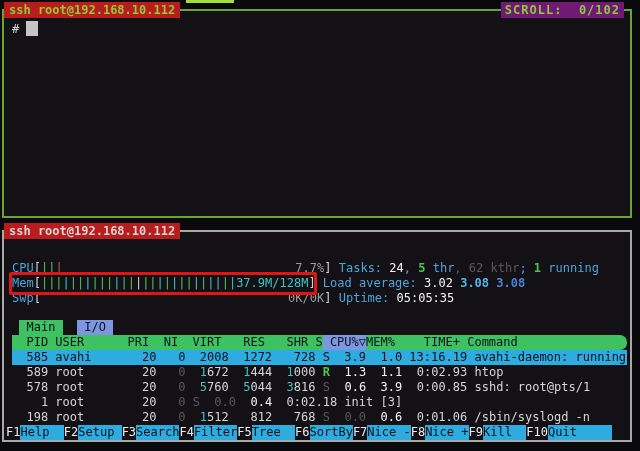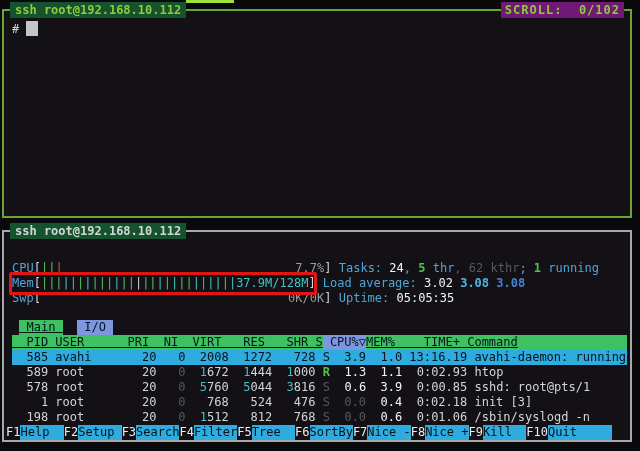--- a/index.html
+++ b/index.html
@@ -1,21 +1,21 @@
 <!DOCTYPE html>
 <html style="--focus-border: #6da332; --focus-text: #8fcb3a; --inactive-border: #a8a8a8; --inactive-text: #d6d6d6; --header-green: #3ec161; --sort-blue: #7e96e0; --selected-cyan: #2facdf; --fkey-cyan: #2facdf; --label-cyan: #4da6d9; --value-teal: #3fc4c4; --bar-green: #4ec457; --bar-red: #cf5560; --text-white: #d4d4d4; --text-dim: #585858; --annotation-red: #e01616; --cursor-gray: #c6c6c6;"><head>
 <meta charset="utf-8">
 <style>
   html,body{margin:0;padding:0;}
   body{width:640px;height:451px;background:#0a090c;position:relative;overflow:hidden;
        font-family:"DejaVu Sans Mono",monospace;}
   .pane{position:absolute;background:#131116;box-sizing:border-box;}
   #pane-top{left:2px;top:9px;width:630px;height:209px;border:2px solid var(--focus-border,#6da332);}
   #pane-bottom{left:2px;top:230px;width:630px;height:212px;border:2px solid var(--inactive-border,#a8a8a8);}
-  .pane-title{position:absolute;top:-9px;left:6px;padding:0 5px;background:#14532d;
+  .pane-title{position:absolute;top:-9px;left:0;padding:0 5px;background:#b91c1c;
               font:bold 12px/16px "DejaVu Sans Mono",monospace;white-space:pre;}
   #pane-top .pane-title{color:var(--focus-text,#8fcb3a);}
   #pane-bottom .pane-title{color:var(--inactive-text,#d6d6d6);}
   .scroll-ind{position:absolute;top:-9px;right:6px;padding:0 4px;background:#701a75;
               font:bold 12px/16px "DejaVu Sans Mono",monospace;color:var(--focus-text,#8fcb3a);
               letter-spacing:1px;white-space:pre;}
   #prompt-line{position:absolute;left:8px;top:11px;font:12px/15px "DejaVu Sans Mono",monospace;color:#d4d4d4;}
   #cursor{position:absolute;left:22px;top:10px;width:12px;height:15px;background:var(--cursor-gray,#c6c6c6);}
   #top-green-segment{position:absolute;left:186px;top:0;width:48px;height:3px;background:#9fe03a;}
   
@@ -28,21 +28,21 @@
   .s-cb{color:#55b2e2;font-weight:700;}
   .s-bl{color:#4b80d2;font-weight:700;}
   .s-g{color:#4fc24f;font-weight:700;}
   .s-d{color:var(--text-dim,#585858);}
   .s-gr{color:#9b9b9b;margin-left:16px;}
   .s-t{color:var(--value-teal,#3fc4c4);}
   .s-bg{color:var(--bar-green,#4ec457);}
   .s-br{color:var(--bar-red,#cf5560);}
   .s-bw{color:#ccd2da;}
   .s-k{color:#07131b;}
-  .s-hg{background:var(--header-green,#3ec161);color:#07131b;text-decoration:underline;}
+  .s-hg{background:var(--header-green,#3ec161);color:#07131b;}
   .s-hb{background:var(--sort-blue,#7e96e0);color:#07131b;}
   .s-fk{color:#ececec;}
   .s-fl{background:var(--fkey-cyan,#2facdf);color:#07131b;}
   .fill{flex:1;}
   #fkeys-bar{position:absolute;left:2px;right:18px;top:193px;height:15px;display:flex;white-space:pre;
              font:12px/15px "DejaVu Sans Mono",monospace;}
   #annotation-box{position:absolute;left:9px;top:272px;width:308px;height:23px;box-sizing:border-box;
                   border:3px solid var(--annotation-red,#e01616);border-radius:2px;pointer-events:none;}
 </style>
 </head>
@@ -57,23 +57,23 @@
   <div id="cursor"></div>
 </div>
 
 <div id="pane-bottom" class="pane">
   <div class="pane-title"><span>ssh root@192.168.10.112</span></div>
   <div id="htop-lines">
       <div class="tline" style="top: 29px;"><span class="s-c">CPU</span><span class="s-w">[</span><span class="s-bg">||</span><span class="s-br">|</span><span>                              </span><span class="s-gr">7.7%</span><span class="s-w">]</span><span> </span><span class="s-c">Tasks: </span><span class="s-b">24</span><span class="s-c">, </span><span class="s-g">5</span><span class="s-c"> thr</span><span class="s-d">, 62 kthr</span><span class="s-c">; </span><span class="s-g">1</span><span class="s-c"> running</span></div>
       <div class="tline" style="top: 44px;"><span class="s-c">Mem</span><span class="s-w">[</span><span class="s-bg">|||</span><span class="s-t">|</span><span class="s-bg">||</span><span class="s-t">|</span><span class="s-bg">|||</span><span class="s-t">|</span><span class="s-bg">||</span><span class="s-bw">|</span><span class="s-bg">||</span><span class="s-t">|</span><span class="s-bg">|</span><span class="s-t">|</span><span class="s-bg">||</span><span class="s-t">|</span><span class="s-bg">|</span><span class="s-t">||</span><span class="s-bg">|</span><span class="s-t">|</span><span class="s-t">37.9M/128M</span><span class="s-w">]</span><span> </span><span class="s-c">Load average: </span><span class="s-b">3.02</span><span> </span><span class="s-cb">3.08</span><span> </span><span class="s-bl">3.08</span></div>
       <div class="tline" style="top: 59px;"><span class="s-c">Swp</span><span class="s-w">[</span><span>                                </span><span class="s-gr">0K/0K</span><span class="s-w">]</span><span> </span><span class="s-c">Uptime: </span><span class="s-b">05:05:35</span></div>
       <div class="tline" style="top: 88px;"><span> </span><span class="s-hg"> Main </span><span>  </span><span class="s-hb"> I/O </span></div>
-      <div class="tline" style="top: 103px; background: rgb(62, 193, 97);"><span class="s-hg">  PID USER      PRI  NI  VIRT   RES   SHR S</span><span class="s-hb"> CPU%▽</span><span class="s-hg">MEM%    TIME+ Command</span></div>
+      <div class="tline" style="top: 103px; background: rgb(62, 193, 97); border-radius: 7px;"><span class="s-hg">  PID USER      PRI  NI  VIRT   RES   SHR S</span><span class="s-hb"> CPU%▽</span><span class="s-hg">MEM%    TIME+ Command</span></div>
       <div class="tline" style="top: 118px; background: rgb(47, 172, 223); align-items: center;"><span class="s-k">  585 avahi       20   0  2008  1272   728 S  3.9  1.0 13:16.19 avahi-daemon: running</span></div>
       <div class="tline" style="top: 133px;"><span class="s-w">  589 root        20</span><span class="s-d">   0</span><span>  </span><span class="s-t">1</span><span class="s-w">672</span><span>  </span><span class="s-t">1</span><span class="s-w">444</span><span>  </span><span class="s-t">1</span><span class="s-w">000</span><span> </span><span class="s-g">R</span><span class="s-b">  1.3</span><span> </span><span class="s-b"> 1.1</span><span> </span><span class="s-w"> 0:02.93</span><span class="s-w"> htop</span></div>
       <div class="tline" style="top: 148px;"><span class="s-w">  578 root        20</span><span class="s-d">   0</span><span>  </span><span class="s-t">5</span><span class="s-w">760</span><span>  </span><span class="s-t">5</span><span class="s-w">044</span><span>  </span><span class="s-t">3</span><span class="s-w">816</span><span> </span><span class="s-d">S</span><span class="s-b">  0.6</span><span> </span><span class="s-b"> 3.9</span><span> </span><span class="s-w"> 0:00.85</span><span class="s-w"> sshd: root@pts/1</span></div>
-      <div class="tline" style="top: 163px;"><span class="s-w">    1 root        20</span><span class="s-d">   0</span><span class="s-w">   768   524   476</span><span> </span><span class="s-d">S</span><span class="s-d">  0.0</span><span> </span><span class="s-b"> 0.4</span><span> </span><span class="s-w"> 0:02.18</span><span class="s-w"> init [3]</span></div>
+      <div class="tline" style="top: 163px;"><span class="s-w">    1 root        20</span><span class="s-d">   0</span><span> </span><span class="s-d">S</span><span class="s-d">  0.0</span><span> </span><span class="s-b"> 0.4</span><span> </span><span class="s-w"> 0:02.18</span><span class="s-w"> init [3]</span></div>
       <div class="tline" style="top: 178px;"><span class="s-w">  198 root        20</span><span class="s-d">   0</span><span>  </span><span class="s-t">1</span><span class="s-w">512</span><span class="s-w">   812   768</span><span> </span><span class="s-d">S</span><span class="s-d">  0.0</span><span> </span><span class="s-b"> 0.6</span><span> </span><span class="s-w"> 0:01.06</span><span class="s-w"> /sbin/syslogd -n</span></div>
     </div>
   <div id="fkeys-bar"><span class="s-fk">F1</span><span class="s-fl">Help  </span><span class="s-fk">F2</span><span class="s-fl">Setup </span><span class="s-fk">F3</span><span class="s-fl">Search</span><span class="s-fk">F4</span><span class="s-fl">Filter</span><span class="s-fk">F5</span><span class="s-fl">Tree  </span><span class="s-fk">F6</span><span class="s-fl">SortBy</span><span class="s-fk">F7</span><span class="s-fl">Nice -</span><span class="s-fk">F8</span><span class="s-fl">Nice +</span><span class="s-fk">F9</span><span class="s-fl">Kill  </span><span class="s-fk">F10</span><span class="s-fl">Quit  </span><span class="fill s-fl"></span></div>
 </div>
 
 <div id="annotation-box"></div>
 
 </body></html>

